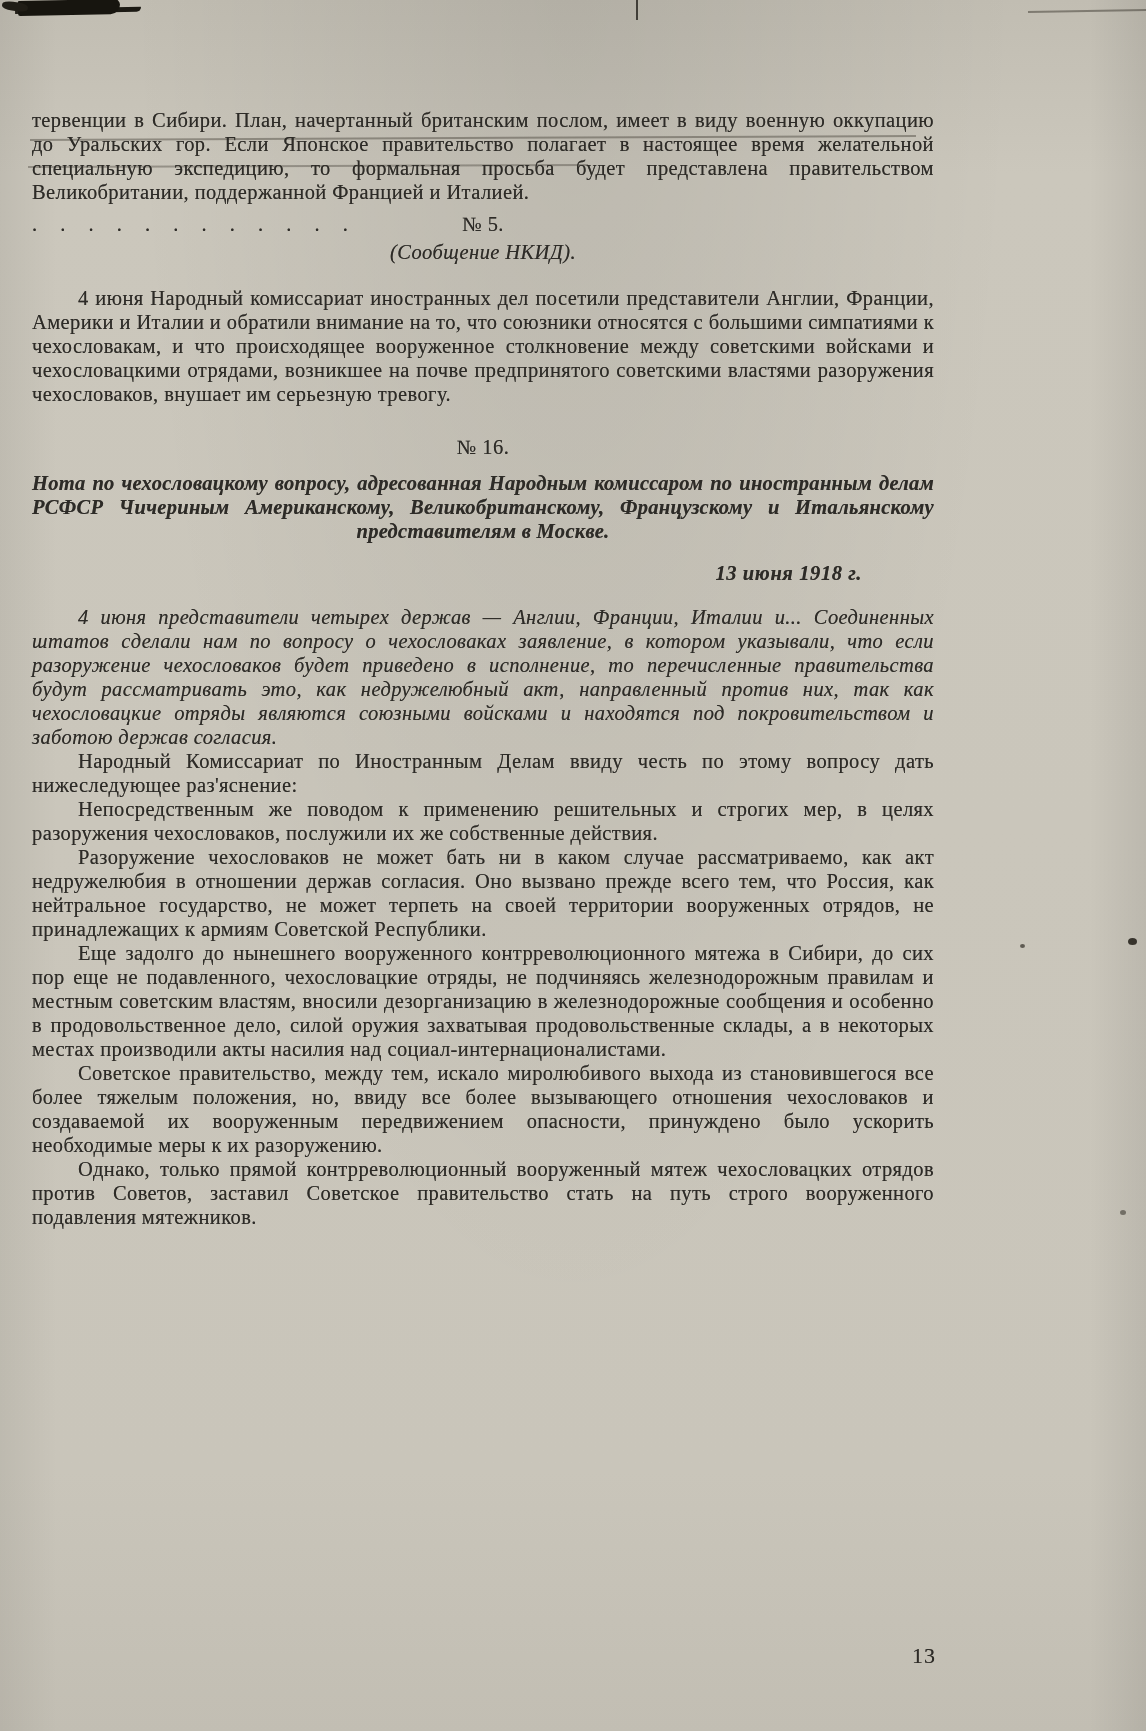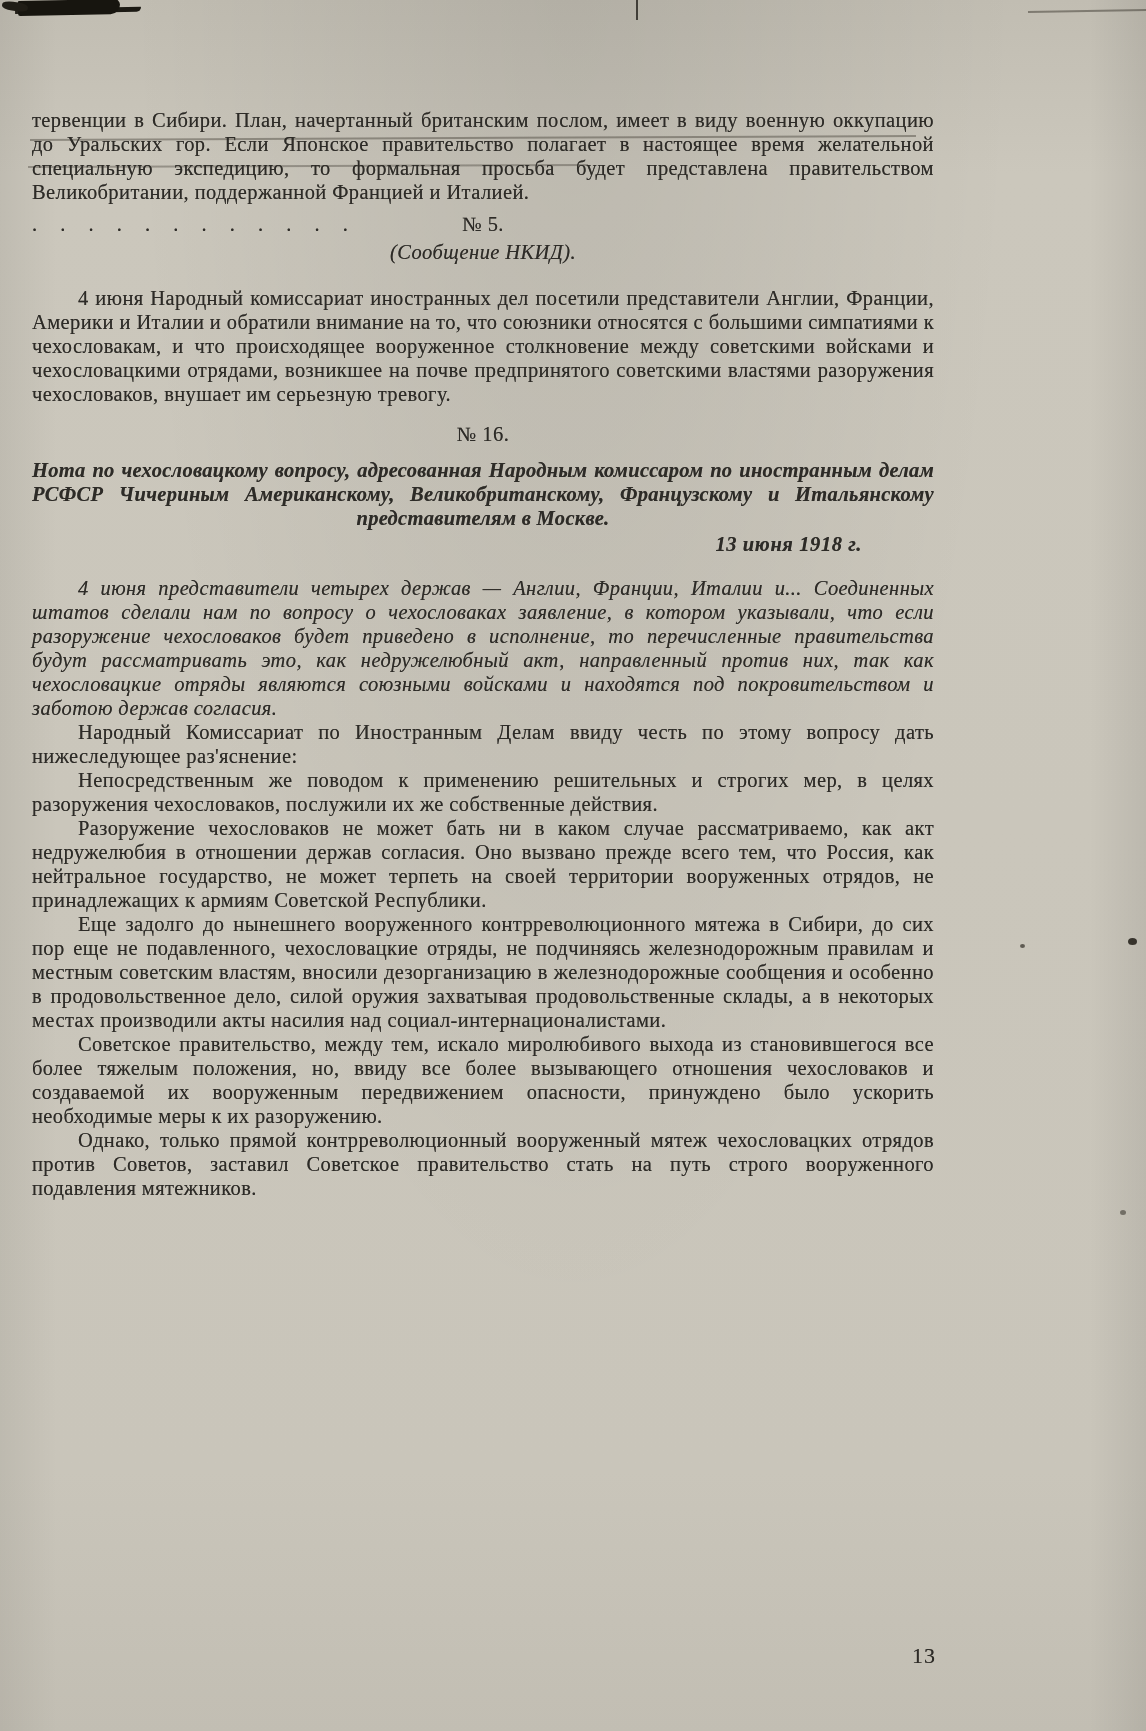--- a/index.html
+++ b/index.html
@@ -37,25 +37,25 @@
     text-align:justify;text-align-last:center;
     margin-top:8px;
     letter-spacing:0.3px;
   }
   .heading-16{margin-top:12px;}
   .source-line{
     font-style:italic;text-align:center;text-align-last:center;
     margin-top:4px;
   }
   .body-15{margin-top:22px;}
-  .sec-number-line{text-align:center;margin-top:16px;}
+  .sec-number-line{text-align:center;margin-top:29px;}
   .date-line{
     font-style:italic;font-weight:bold;
     text-align:right;padding-right:72px;
-    margin-top:2px;letter-spacing:0.6px;
+    margin-top:18px;letter-spacing:0.6px;
   }
   .first-16{margin-top:20px;font-style:italic;}
   .page-number{
     position:absolute;left:912px;top:1643px;
     font-size:22px;letter-spacing:1px;
     text-shadow:0 0 0.6px rgba(30,28,24,0.55);
   }
   
   .artifact{position:absolute;}
   .blob-topleft{

